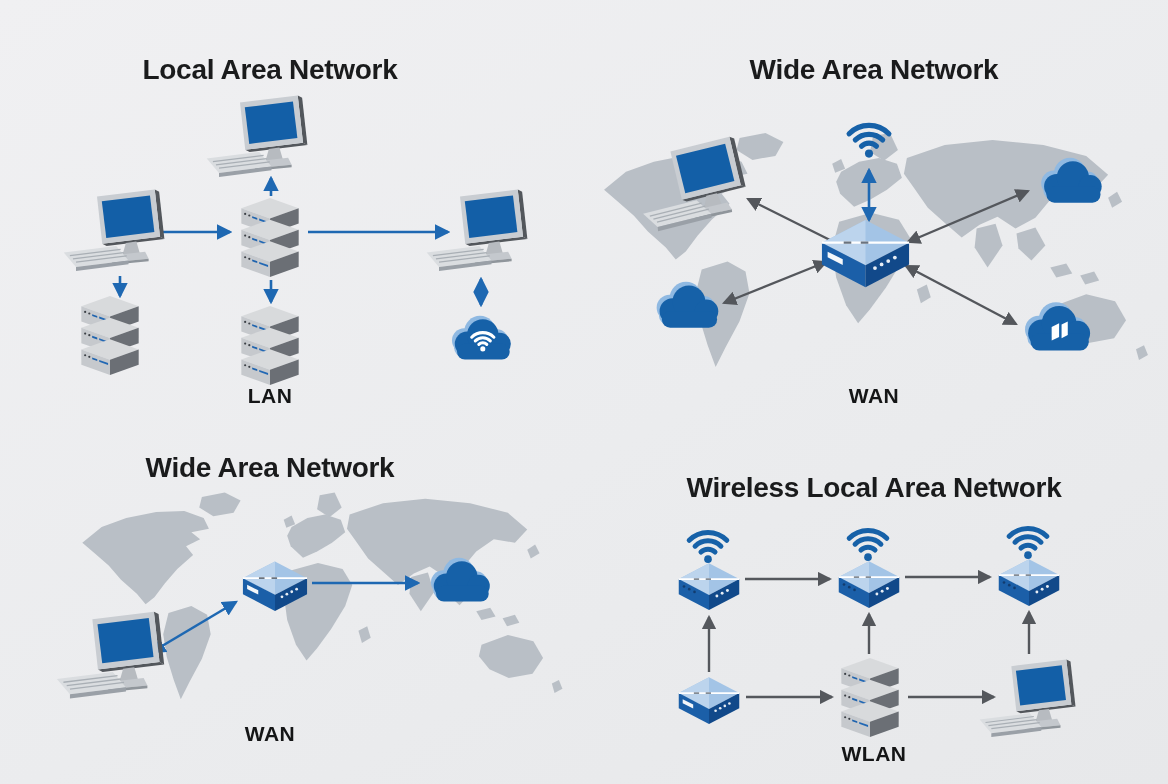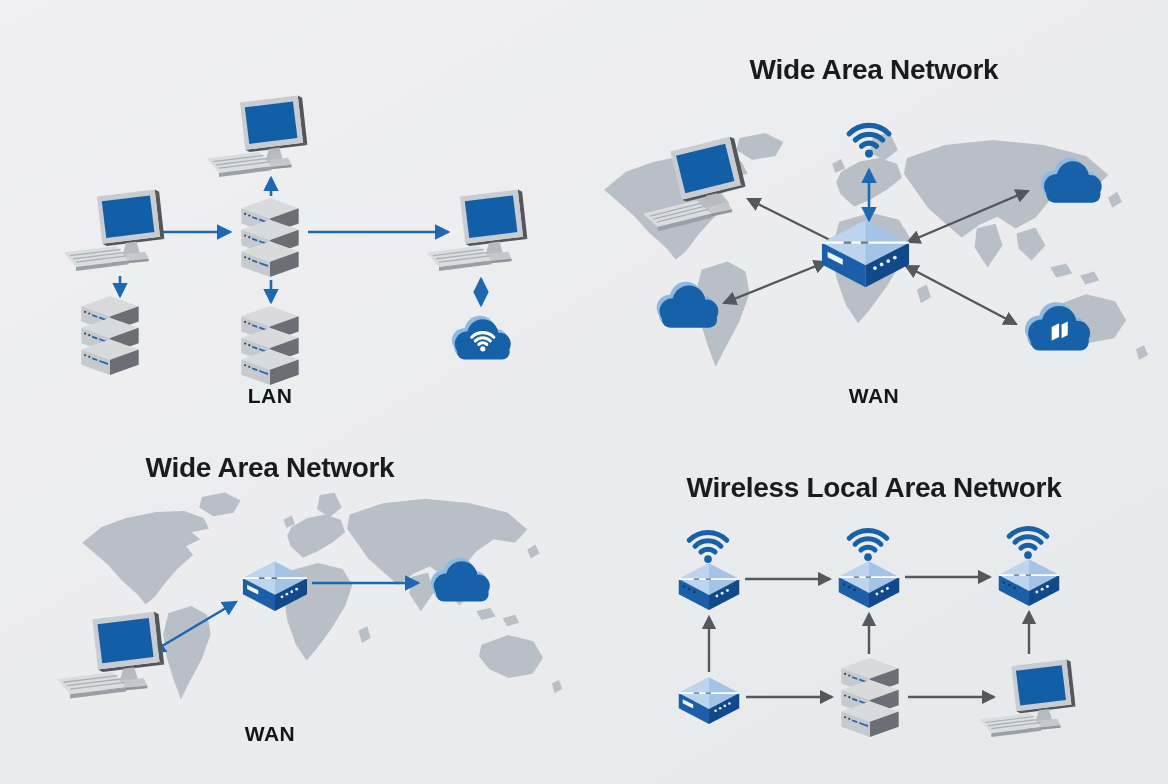--- a/index.html
+++ b/index.html
@@ -148,20 +148,21 @@
         <path d="M468,178 L498,167 527,174 538,193 526,211 499,216 477,206 465,191 Z"></path>
         <path d="M548,222 L556,218 560,228 551,233 Z"></path>
       </g>
     </symbol>
   </defs>
 </svg>
 
 <div id="canvas">
 
   <div class="panel" style="left:0;top:0;width:584px;height:420px">
+    <div class="ttl" style="left:20px;top:54px;width:500px">Local Area Network</div>
 
     <svg class="arrows" viewBox="0 0 584 420">
       <g stroke="#1e68b2" stroke-width="2.6" fill="none">
         <line x1="162" y1="232" x2="230" y2="232" marker-end="url(#ah-blue)"></line>
         <line x1="308" y1="232" x2="448" y2="232" marker-end="url(#ah-blue)"></line>
         <line x1="271" y1="196" x2="271" y2="178" marker-end="url(#ah-blue)"></line>
         <line x1="271" y1="280" x2="271" y2="302" marker-end="url(#ah-blue)"></line>
         <line x1="120" y1="276" x2="120" y2="296" marker-end="url(#ah-blue)"></line>
         <line x1="481" y1="279" x2="481" y2="305" marker-start="url(#ah-blue)" marker-end="url(#ah-blue)"></line>
       </g>
@@ -296,15 +297,16 @@
     <svg class="icon" style="left:92px;top:236px;width:66px;height:50px" viewBox="0 0 100 76">
         <use href="#sym-router"></use>
       </svg>
     <svg class="icon" style="left:254px;top:218px;width:64px;height:79px" viewBox="0 0 100 124">
         <use href="#sym-server"></use>
       </svg>
     <svg class="icon" style="left:394px;top:216px;width:100px;height:87px" viewBox="0 0 120 104">
         <use href="#sym-pc"></use>
       </svg>
 
+    <div class="lbl" style="left:8px;top:302px;width:564px">WLAN</div>
   </div>
 
 </div>
 
 </body></html>

